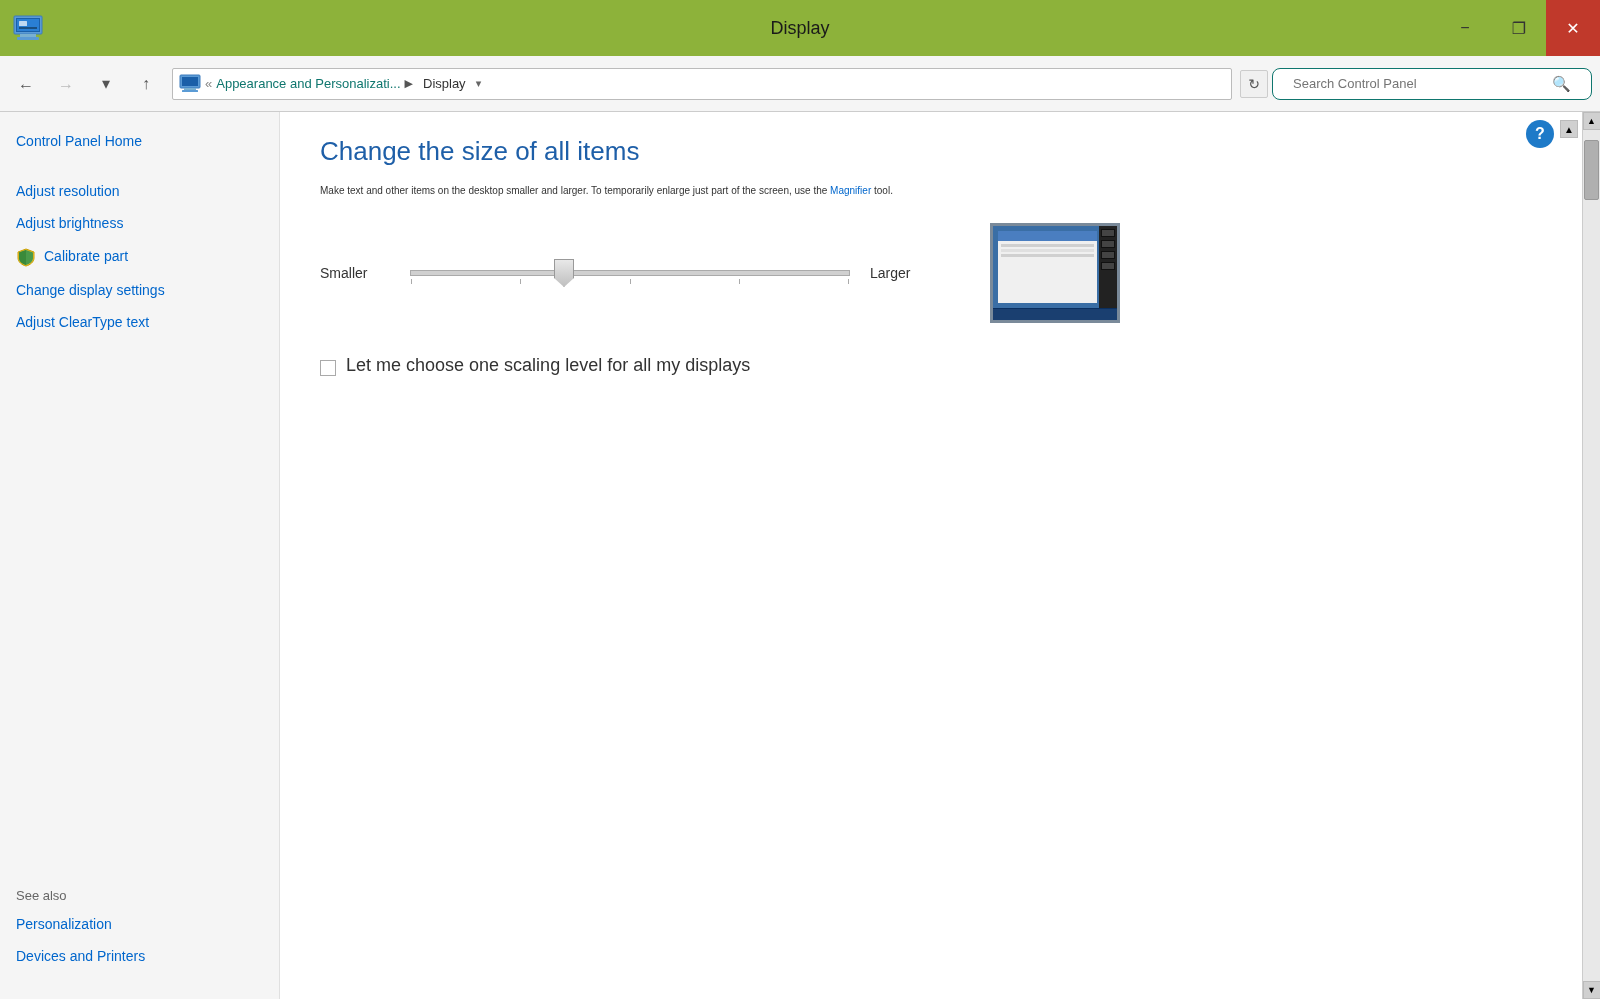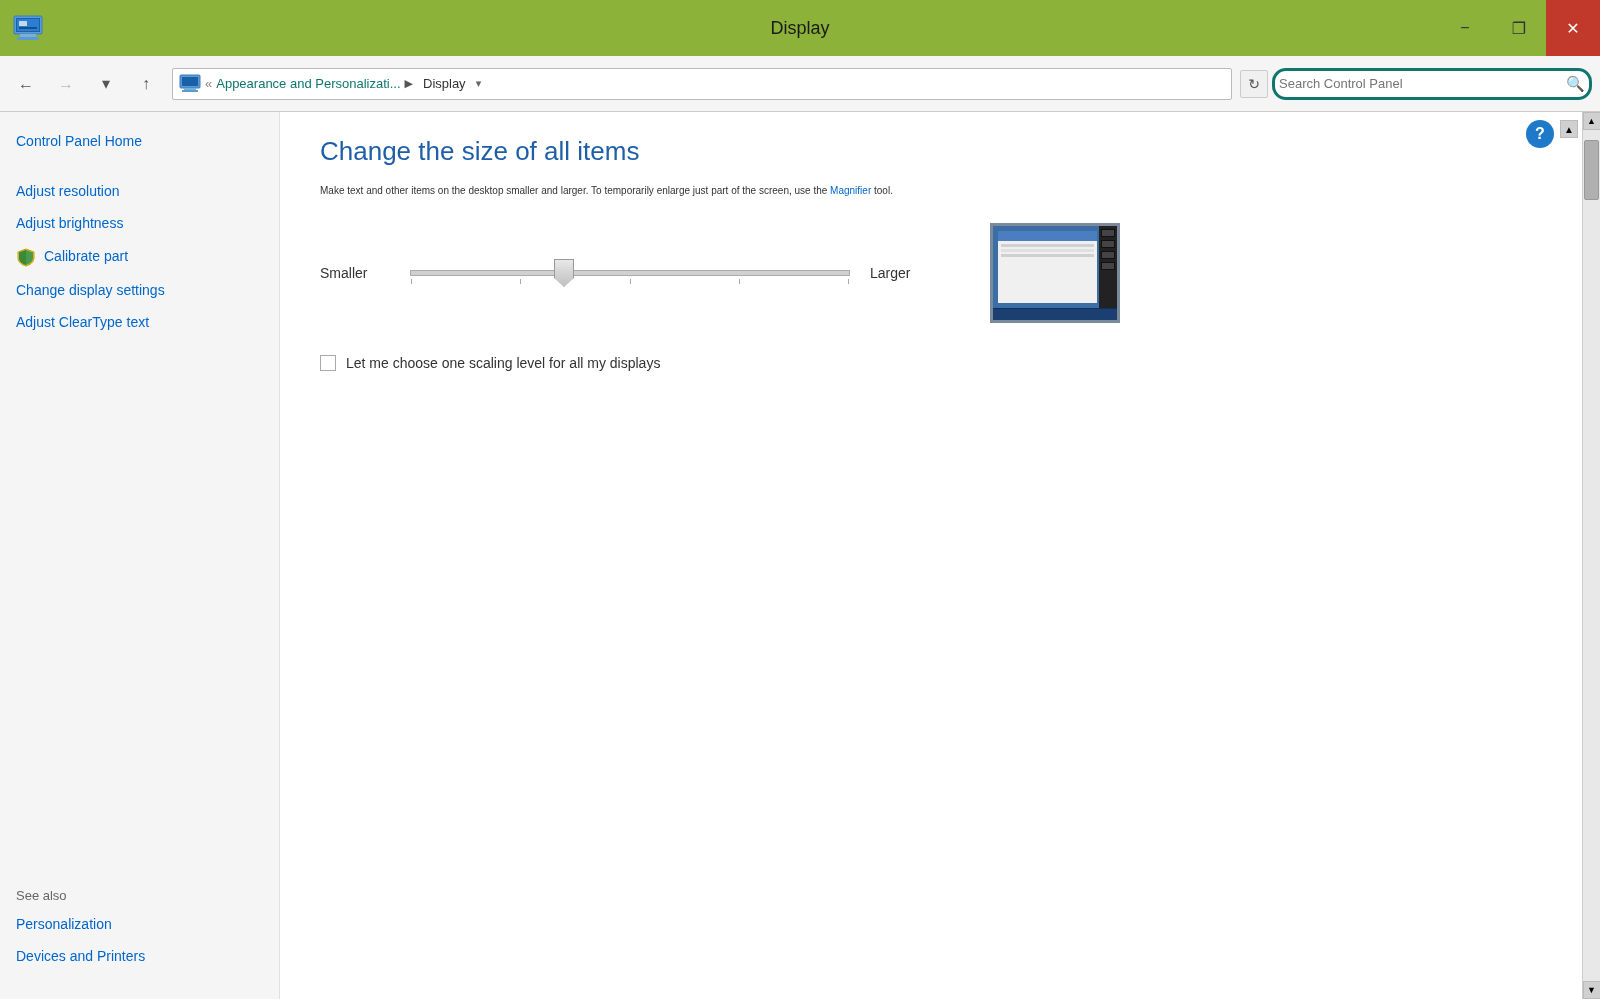--- a/index.html
+++ b/index.html
@@ -112,26 +112,26 @@
       align-items: center;
       justify-content: center;
       font-size: 14px;
       color: #555;
       flex-shrink: 0;
     }
 
     .search-bar {
       width: 320px;
       height: 32px;
-      border: 3px solid #0f766e;
+      border: 1px solid #0f766e;
       background: white;
-      border-radius: 14px;
-      display: flex;
-      align-items: center;
-      padding: 0 4px;
+      border-radius: 8px;
+      display: flex;
+      align-items: center;
+      padding: 0 20px;
       gap: 6px;
     }
     .search-input {
       flex: 1;
       border: none;
       outline: none;
       font-size: 13px;
       color: #aaa;
       background: transparent;
     }
@@ -240,24 +240,24 @@
       height: 6px;
       background: linear-gradient(to right, #d0d0d0, #d0d0d0);
       border: 1px solid #aaa;
       border-radius: 0;
       position: relative;
     }
 
     
     .checkbox-row {
       display: flex;
-      align-items: flex-start;
+      align-items: flex-end;
       gap: 10px;
       margin-bottom: 32px;
-      font-size: 14px;
+      font-size: 18px;
       color: #333;
     }
     .checkbox-box {
       width: 16px;
       height: 16px;
       border: 1px solid #aaa;
       background: white;
       flex-shrink: 0;
       cursor: pointer;
     }

